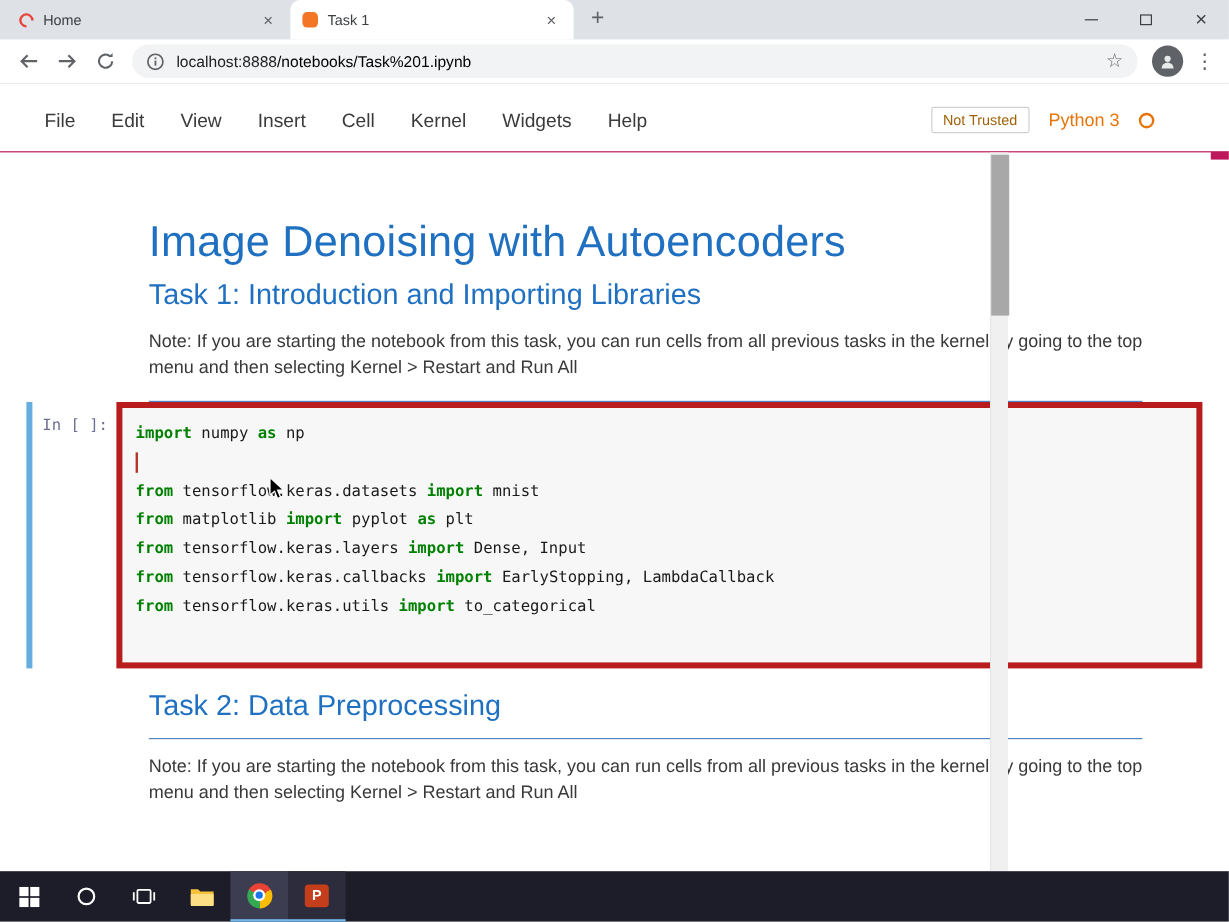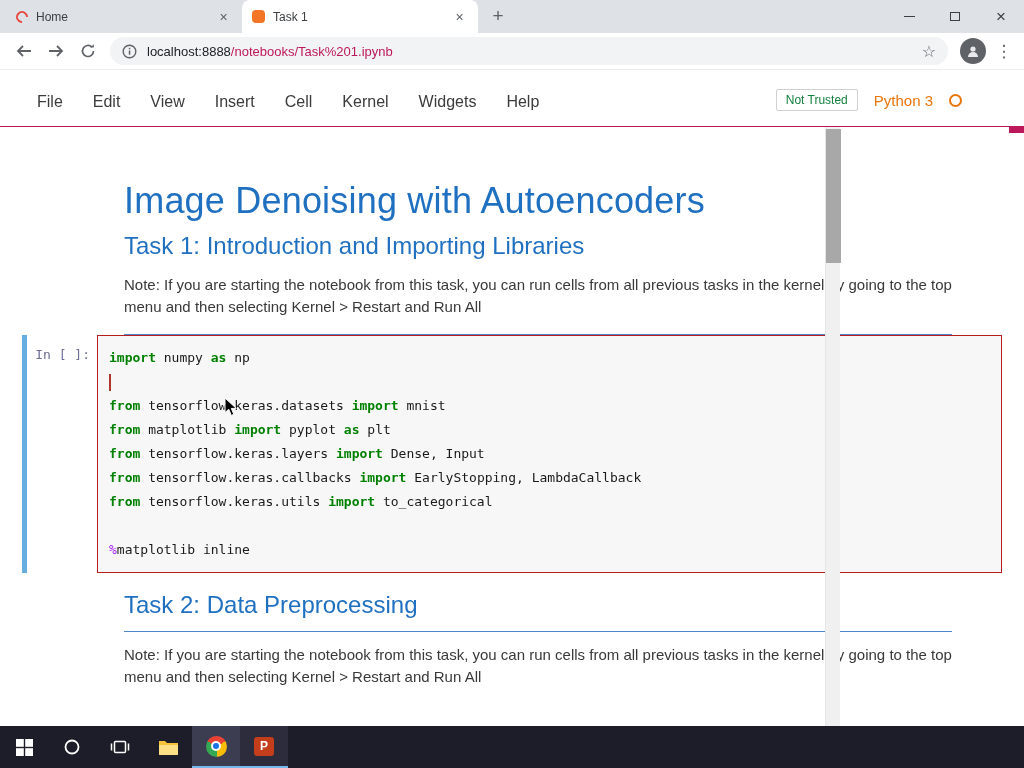--- a/index.html
+++ b/index.html
@@ -21,46 +21,46 @@
   .win-btn{width:46px;height:33px;display:flex;align-items:center;justify-content:center;color:#3c4043}
   .min-glyph{display:block;width:11px;height:1px;background:#3c4043}
   .max-glyph{display:block;width:10px;height:9px;border:1.2px solid #3c4043}
   .close-glyph{font-size:17px;line-height:1}
 
   
   .toolbar{position:absolute;top:33px;left:0;width:1024px;height:37px;background:#fff;display:flex;align-items:center;padding:0 8px;border-bottom:1px solid #ececec}
   .nav-btn{width:28px;height:28px;margin:0 2px;display:flex;align-items:center;justify-content:center;border-radius:50%}
   .omnibox{flex:1;height:28px;background:#f1f3f4;border-radius:14px;display:flex;align-items:center;padding:13px 12px;margin:0 6px;font-size:13px}
   .url-host{color:#202124;margin-left:10px}
-  .url-path{color:#be185d}
+  .url-path{color:#000000}
   .star{margin-left:auto;font-size:16px;color:#5f6368}
   .avatar{width:26px;height:26px;border-radius:50%;background:#5f6368;margin:0 6px;display:flex;align-items:center;justify-content:center}
   .kebab{width:24px;height:28px;display:flex;align-items:center;justify-content:center;font-size:17px;color:#5f6368}
 
   
   .jheader{position:absolute;top:76px;left:0;width:1024px;height:57px;background:#fff;border-bottom:7px solid #be185d}
   .jmenu{position:absolute;left:37px;bottom:15px;display:flex;gap:30px;font-size:16px;color:#3b3b3b}
   .jmenu-item{cursor:default}
   .jright{position:absolute;right:62px;bottom:15px;display:flex;align-items:center;gap:16px}
-  .not-trusted{font-size:12px;color:#15803d;border:1px solid #d0d0d0;border-radius:2px;padding:3px 9px}
+  .not-trusted{font-size:12px;color:#a16207;border:1px solid #d0d0d0;border-radius:2px;padding:3px 9px}
   .kernel-name{font-size:15px;color:#e8750a}
   .kernel-ind{width:13px;height:13px;border:2px solid #e8750a;border-radius:50%}
 
   
   .notebook{position:absolute;top:127px;left:0;width:1009px;height:599px;background:#fff;overflow:hidden;padding-top:53px}
   .cell{position:relative;display:flex;margin-left:22px}
   .prompt{width:75px;min-width:75px;padding:12px 7px 0 0;text-align:right;font-family:"DejaVu Sans Mono",monospace;font-size:13px;color:#6c6f93}
   .md-content{margin-left:27px;width:828px}
   .md-content h1{font-size:36px;font-weight:500;color:#1f70c1;margin:0 0 10px;letter-spacing:.2px}
   .md-content h2{font-size:24px;font-weight:500;color:#1f70c1;margin:0 0 14px}
   .note{font-size:15px;line-height:22px;color:#393939;margin:0 0 16px}
   .md-content hr{border:none;border-top:1px solid #4f86c6;height:0;margin:0}
   .cell.code{}
   .selbar{position:absolute;left:0;top:0;bottom:0;width:5px;background:#66aee0}
-  .code-box{flex:1;margin-right:7px;background:#f7f7f7;border:1px solid #b91c1c;padding:10px 8px 10px 11px;font-family:"DejaVu Sans Mono",monospace;font-size:13px}
+  .code-box{flex:1;margin-right:7px;background:#f7f7f7;border:5px solid #b91c1c;padding:10px 8px 10px 11px;font-family:"DejaVu Sans Mono",monospace;font-size:13px}
   .code-line{height:24px;line-height:24px;white-space:pre}
   .tok-kw{color:#008000;font-weight:bold}
   .tok-pl{color:#1a1a1a}
   .tok-magic{color:#aa22ff}
   .tok-cursor{display:inline-block;width:2px;height:17px;background:#b0352b;vertical-align:middle}
   .cell.md2{margin-top:18px}
   .cell.md2 h2{margin:0 0 12px}
   .cell.md2 hr{margin:0 0 12px}
   .cell.md2 .note{margin:0}
 
@@ -181,21 +181,20 @@
       <div class="prompt">In [ ]:</div>
       <div class="code-box">
           <div class="code-line"><span class="tok-kw">import</span><span class="tok-pl"> numpy </span><span class="tok-kw">as</span><span class="tok-pl"> np</span></div>
           <div class="code-line"><span class="tok-cursor"></span></div>
           <div class="code-line"><span class="tok-kw">from</span><span class="tok-pl"> tensorflow.keras.datasets </span><span class="tok-kw">import</span><span class="tok-pl"> mnist</span></div>
           <div class="code-line"><span class="tok-kw">from</span><span class="tok-pl"> matplotlib </span><span class="tok-kw">import</span><span class="tok-pl"> pyplot </span><span class="tok-kw">as</span><span class="tok-pl"> plt</span></div>
           <div class="code-line"><span class="tok-kw">from</span><span class="tok-pl"> tensorflow.keras.layers </span><span class="tok-kw">import</span><span class="tok-pl"> Dense, Input</span></div>
           <div class="code-line"><span class="tok-kw">from</span><span class="tok-pl"> tensorflow.keras.callbacks </span><span class="tok-kw">import</span><span class="tok-pl"> EarlyStopping, LambdaCallback</span></div>
           <div class="code-line"><span class="tok-kw">from</span><span class="tok-pl"> tensorflow.keras.utils </span><span class="tok-kw">import</span><span class="tok-pl"> to_categorical</span></div>
           <div class="code-line">&nbsp;</div>
-          <div class="code-line"><span class="tok-magic">%</span><span class="tok-pl">matplotlib inline</span></div>
         </div>
     </div>
 
     <div class="cell md2">
       <div class="prompt"></div>
       <div class="md-content">
         <h2>Task 2: Data Preprocessing</h2>
         <hr>
         <p class="note">Note: If you are starting the notebook from this task, you can run cells from all previous tasks in the kernel by going to the top menu and then selecting Kernel &gt; Restart and Run All</p>
       </div>

